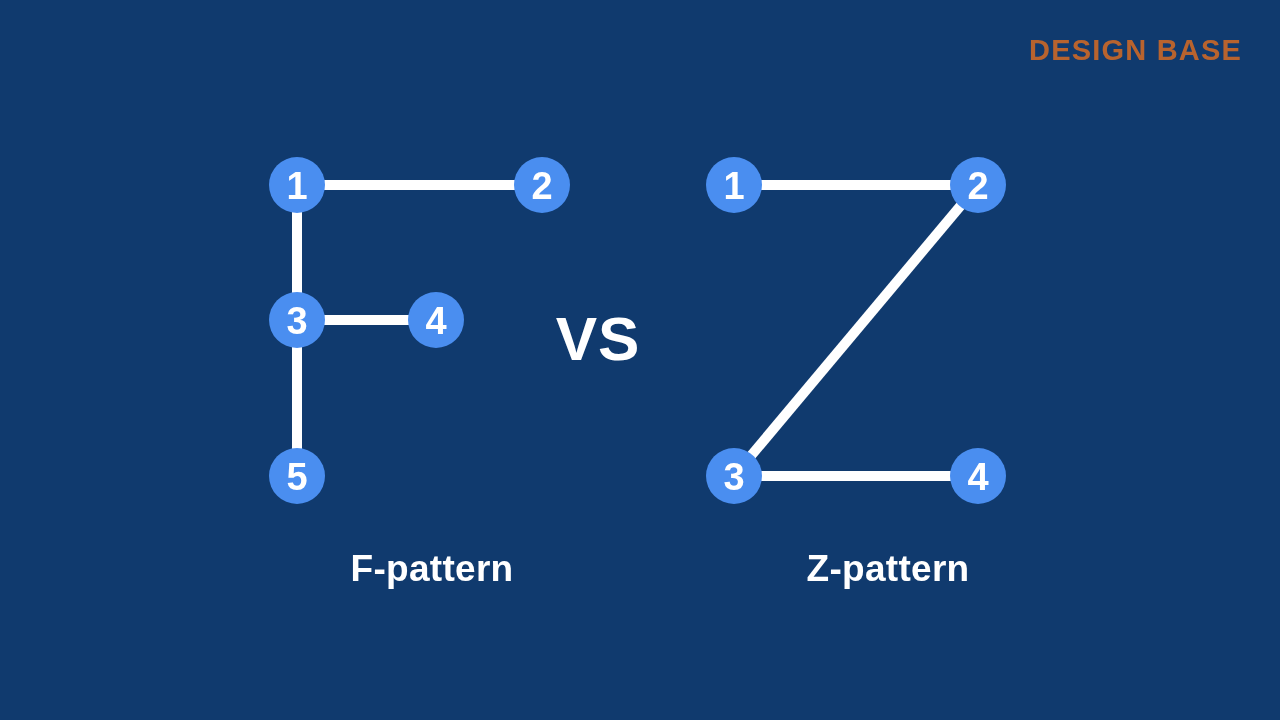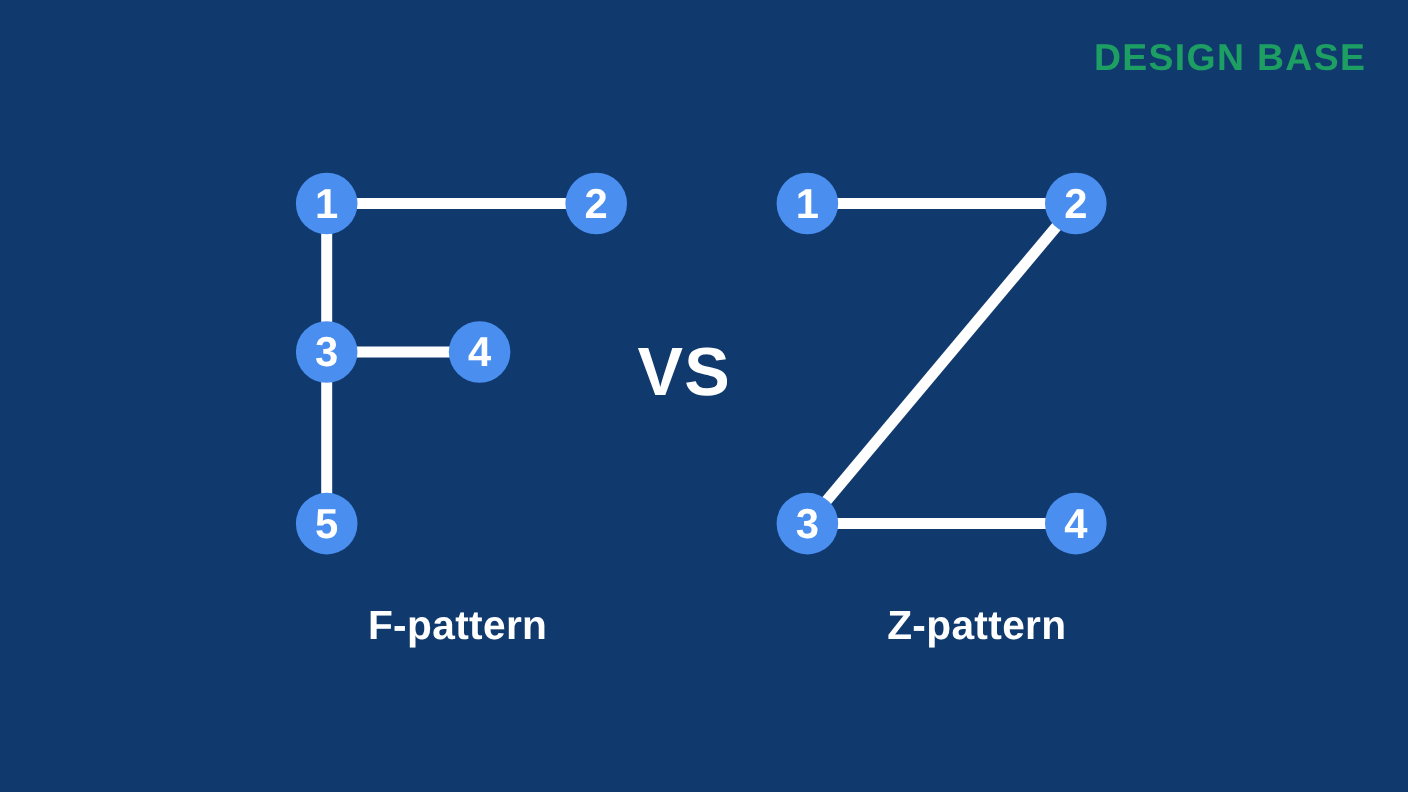--- a/index.html
+++ b/index.html
@@ -16,24 +16,24 @@
   #stage {
     position: relative;
     width: 1280px;
     height: 720px;
     background: #103a6e;
   }
   .watermark {
     position: absolute;
     top: 34px;
     right: 38px;
-    font-size: 34px;
+    font-size: 29px;
     font-weight: bold;
     letter-spacing: 1.2px;
-    color: #22c55e;
+    color: #f97316;
     opacity: 0.72;
     user-select: none;
   }
   .diagram-svg {
     position: absolute;
     left: 0;
     top: 0;
     width: 1280px;
     height: 720px;
   }
@@ -57,32 +57,31 @@
     position: absolute;
     left: 0;
     top: 300px;
     width: 1196px;
     text-align: center;
     color: #ffffff;
     font-size: 62px;
     font-weight: bold;
     letter-spacing: 1px;
     line-height: 78px;
-    padding-left: 24px;
   }
   .caption {
     position: absolute;
     top: 548px;
     color: #ffffff;
     font-size: 37px;
     font-weight: bold;
     text-align: center;
     letter-spacing: 0.3px;
   }
-  .caption-f { left: 216px; width: 400px; }
+  .caption-f { left: 232px; width: 400px; }
   .caption-z { left: 688px; width: 400px; }
 </style>
 </head>
 <body>
 
 <div id="stage">
 
   <div class="watermark">DESIGN BASE</div>
 
   <svg class="diagram-svg" id="diagram" viewBox="0 0 1280 720">

